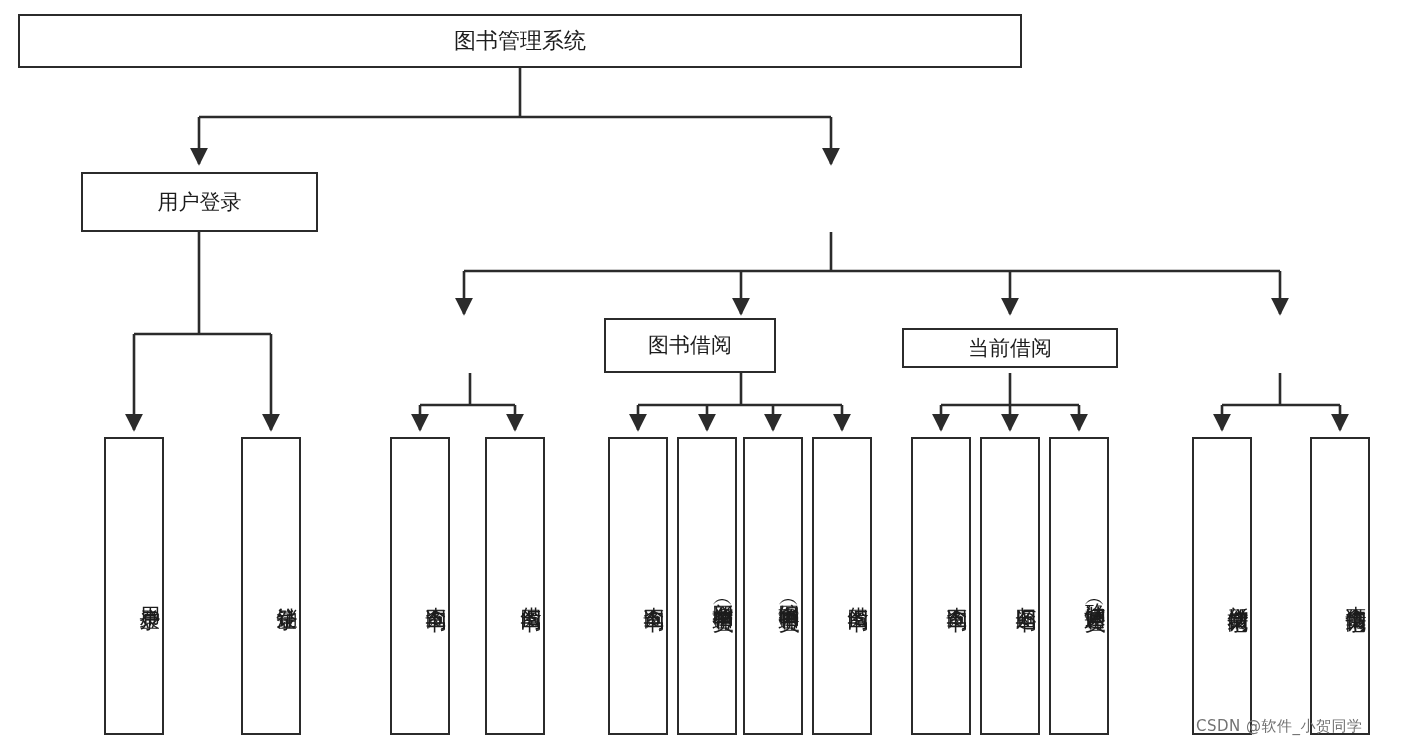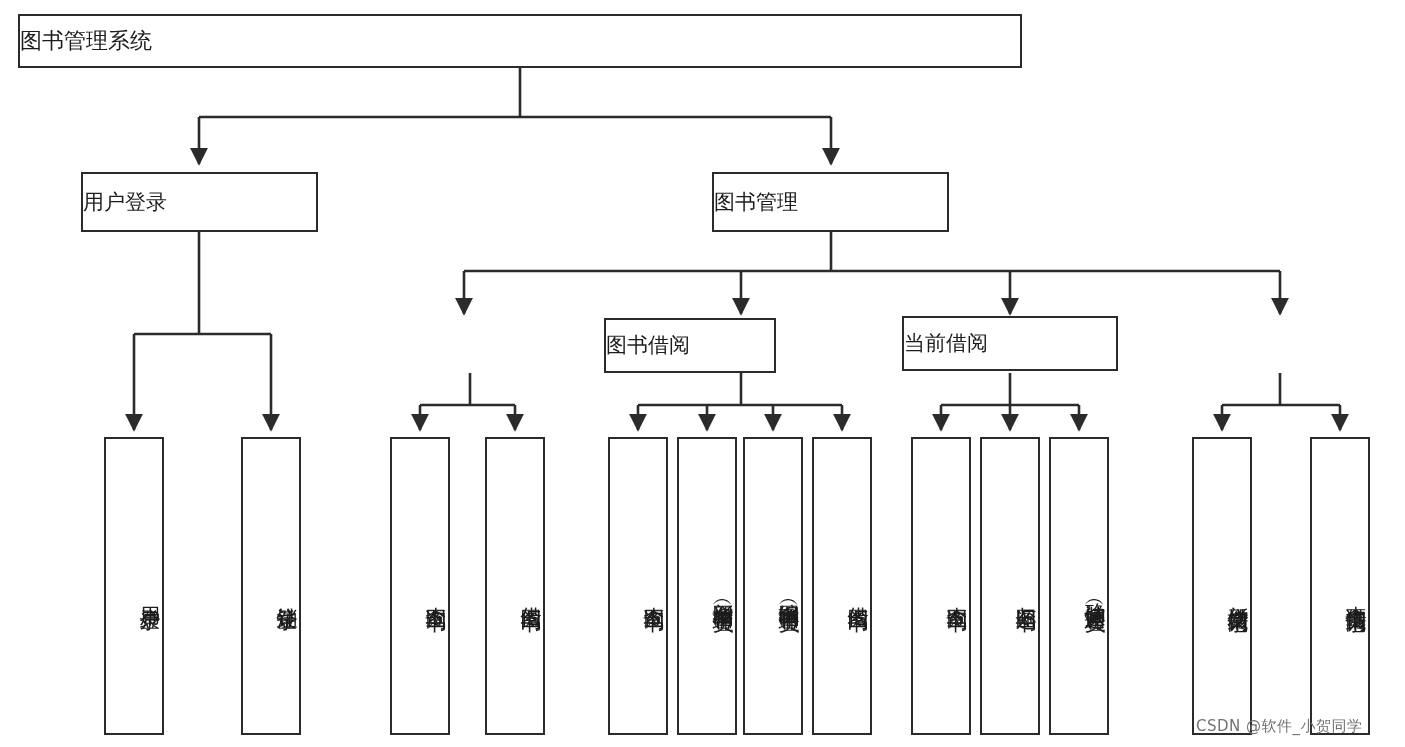--- a/index.html
+++ b/index.html
@@ -26,21 +26,21 @@
     pointer-events: none;
   }
   .node {
     position: absolute;
     box-sizing: border-box;
     border: 2px solid #2b2b2b;
     background: #ffffff;
     color: #1c1c1c;
     display: flex;
     align-items: center;
-    justify-content: flex-start;
+    justify-content: center;
     text-align: center;
     line-height: 1.18;
   }
   .node.h {
     font-size: 21px;
   }
   .node.root {
     font-size: 22px;
   }
   .node.v {
@@ -119,28 +119,25 @@
     </g>
   </svg>
 
   <div class="node h root" style="left:18px; top:14px; width:1004px; height:54px;">
     <span class="lbl">图书管理系统</span>
   </div>
 
   <div class="node h" style="left:81px; top:172px; width:237px; height:60px;">
     <span class="lbl">用户登录</span>
   </div>
-  <div class="node h" style="left:712px; top:172px; width:237px; height:60px;">
-    <span class="lbl">图书管理</span>
-  </div>
 
   <div class="node h" style="left:604px; top:318px; width:172px; height:55px;">
     <span class="lbl">图书借阅</span>
   </div>
-  <div class="node h" style="left:902px; top:316px; width:216px; height:55px;">
+  <div class="node h" style="left:902px; top:328px; width:216px; height:40px;">
     <span class="lbl">当前借阅</span>
   </div>
 
   <div class="node v" style="left:104px; top:437px; width:60px; height:298px;">
     <span class="lbl">用户登录</span>
   </div>
   <div class="node v" style="left:241px; top:437px; width:60px; height:298px;">
     <span class="lbl">注销登录</span>
   </div>
 

